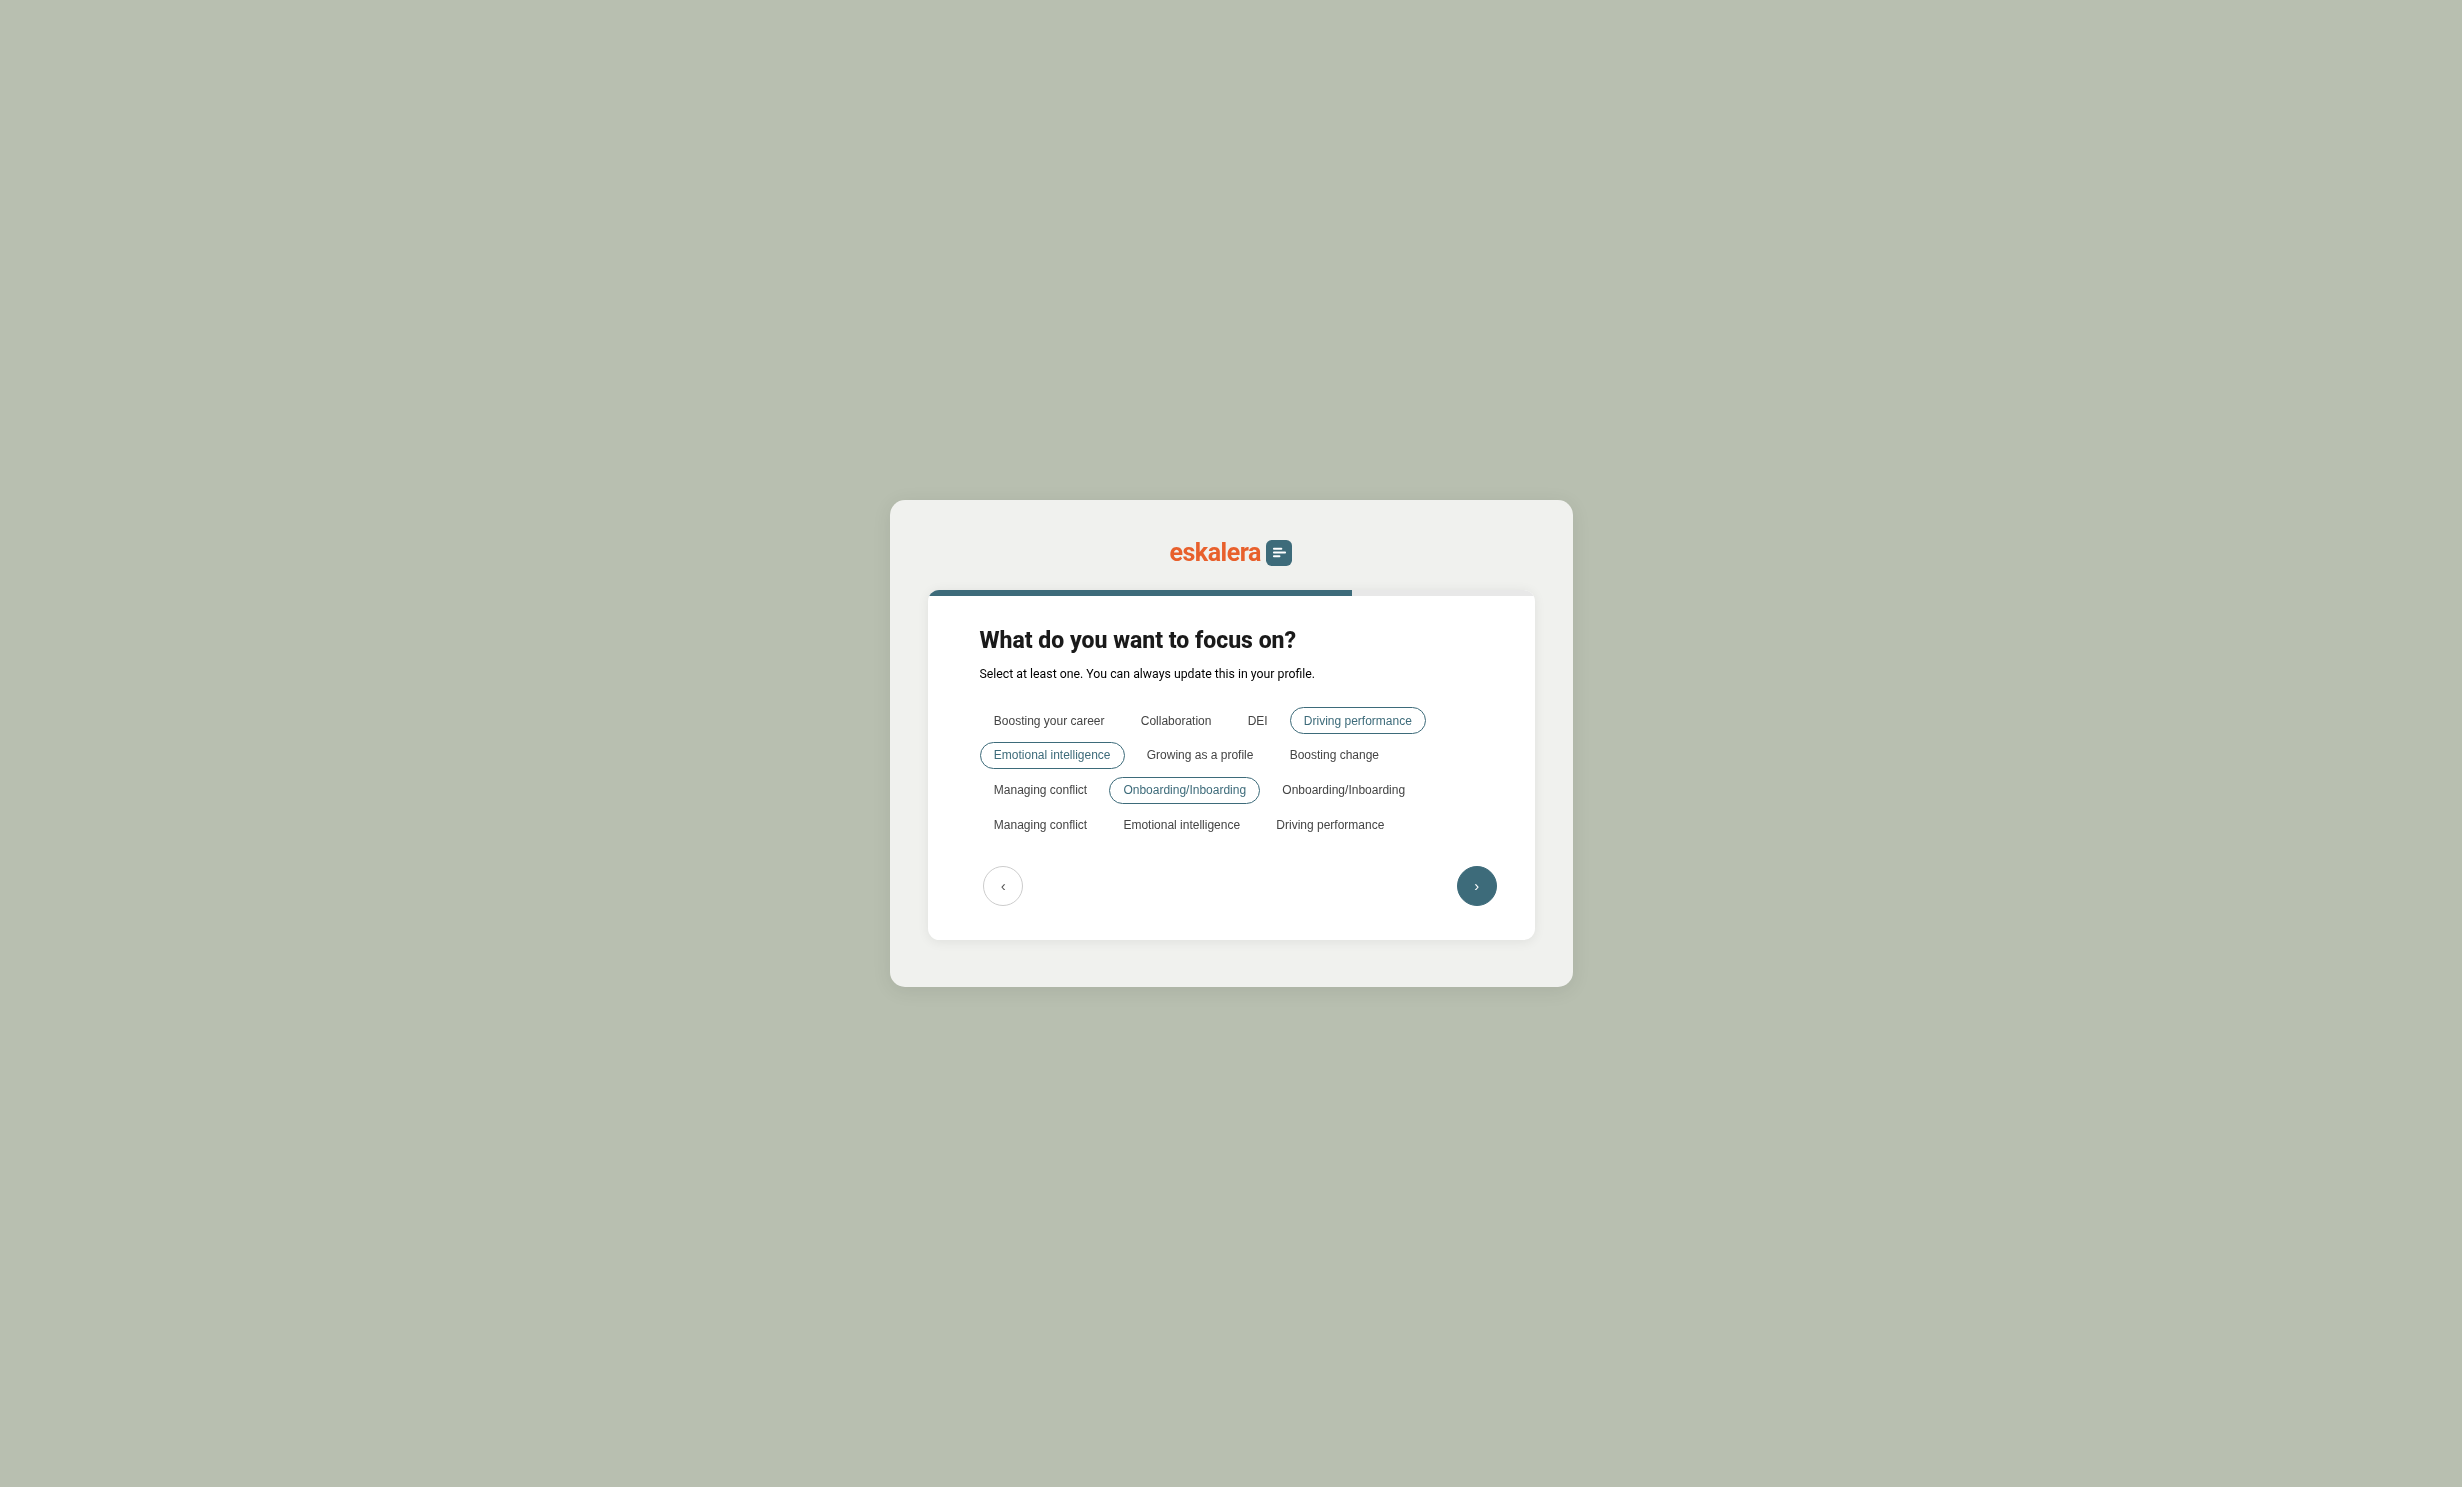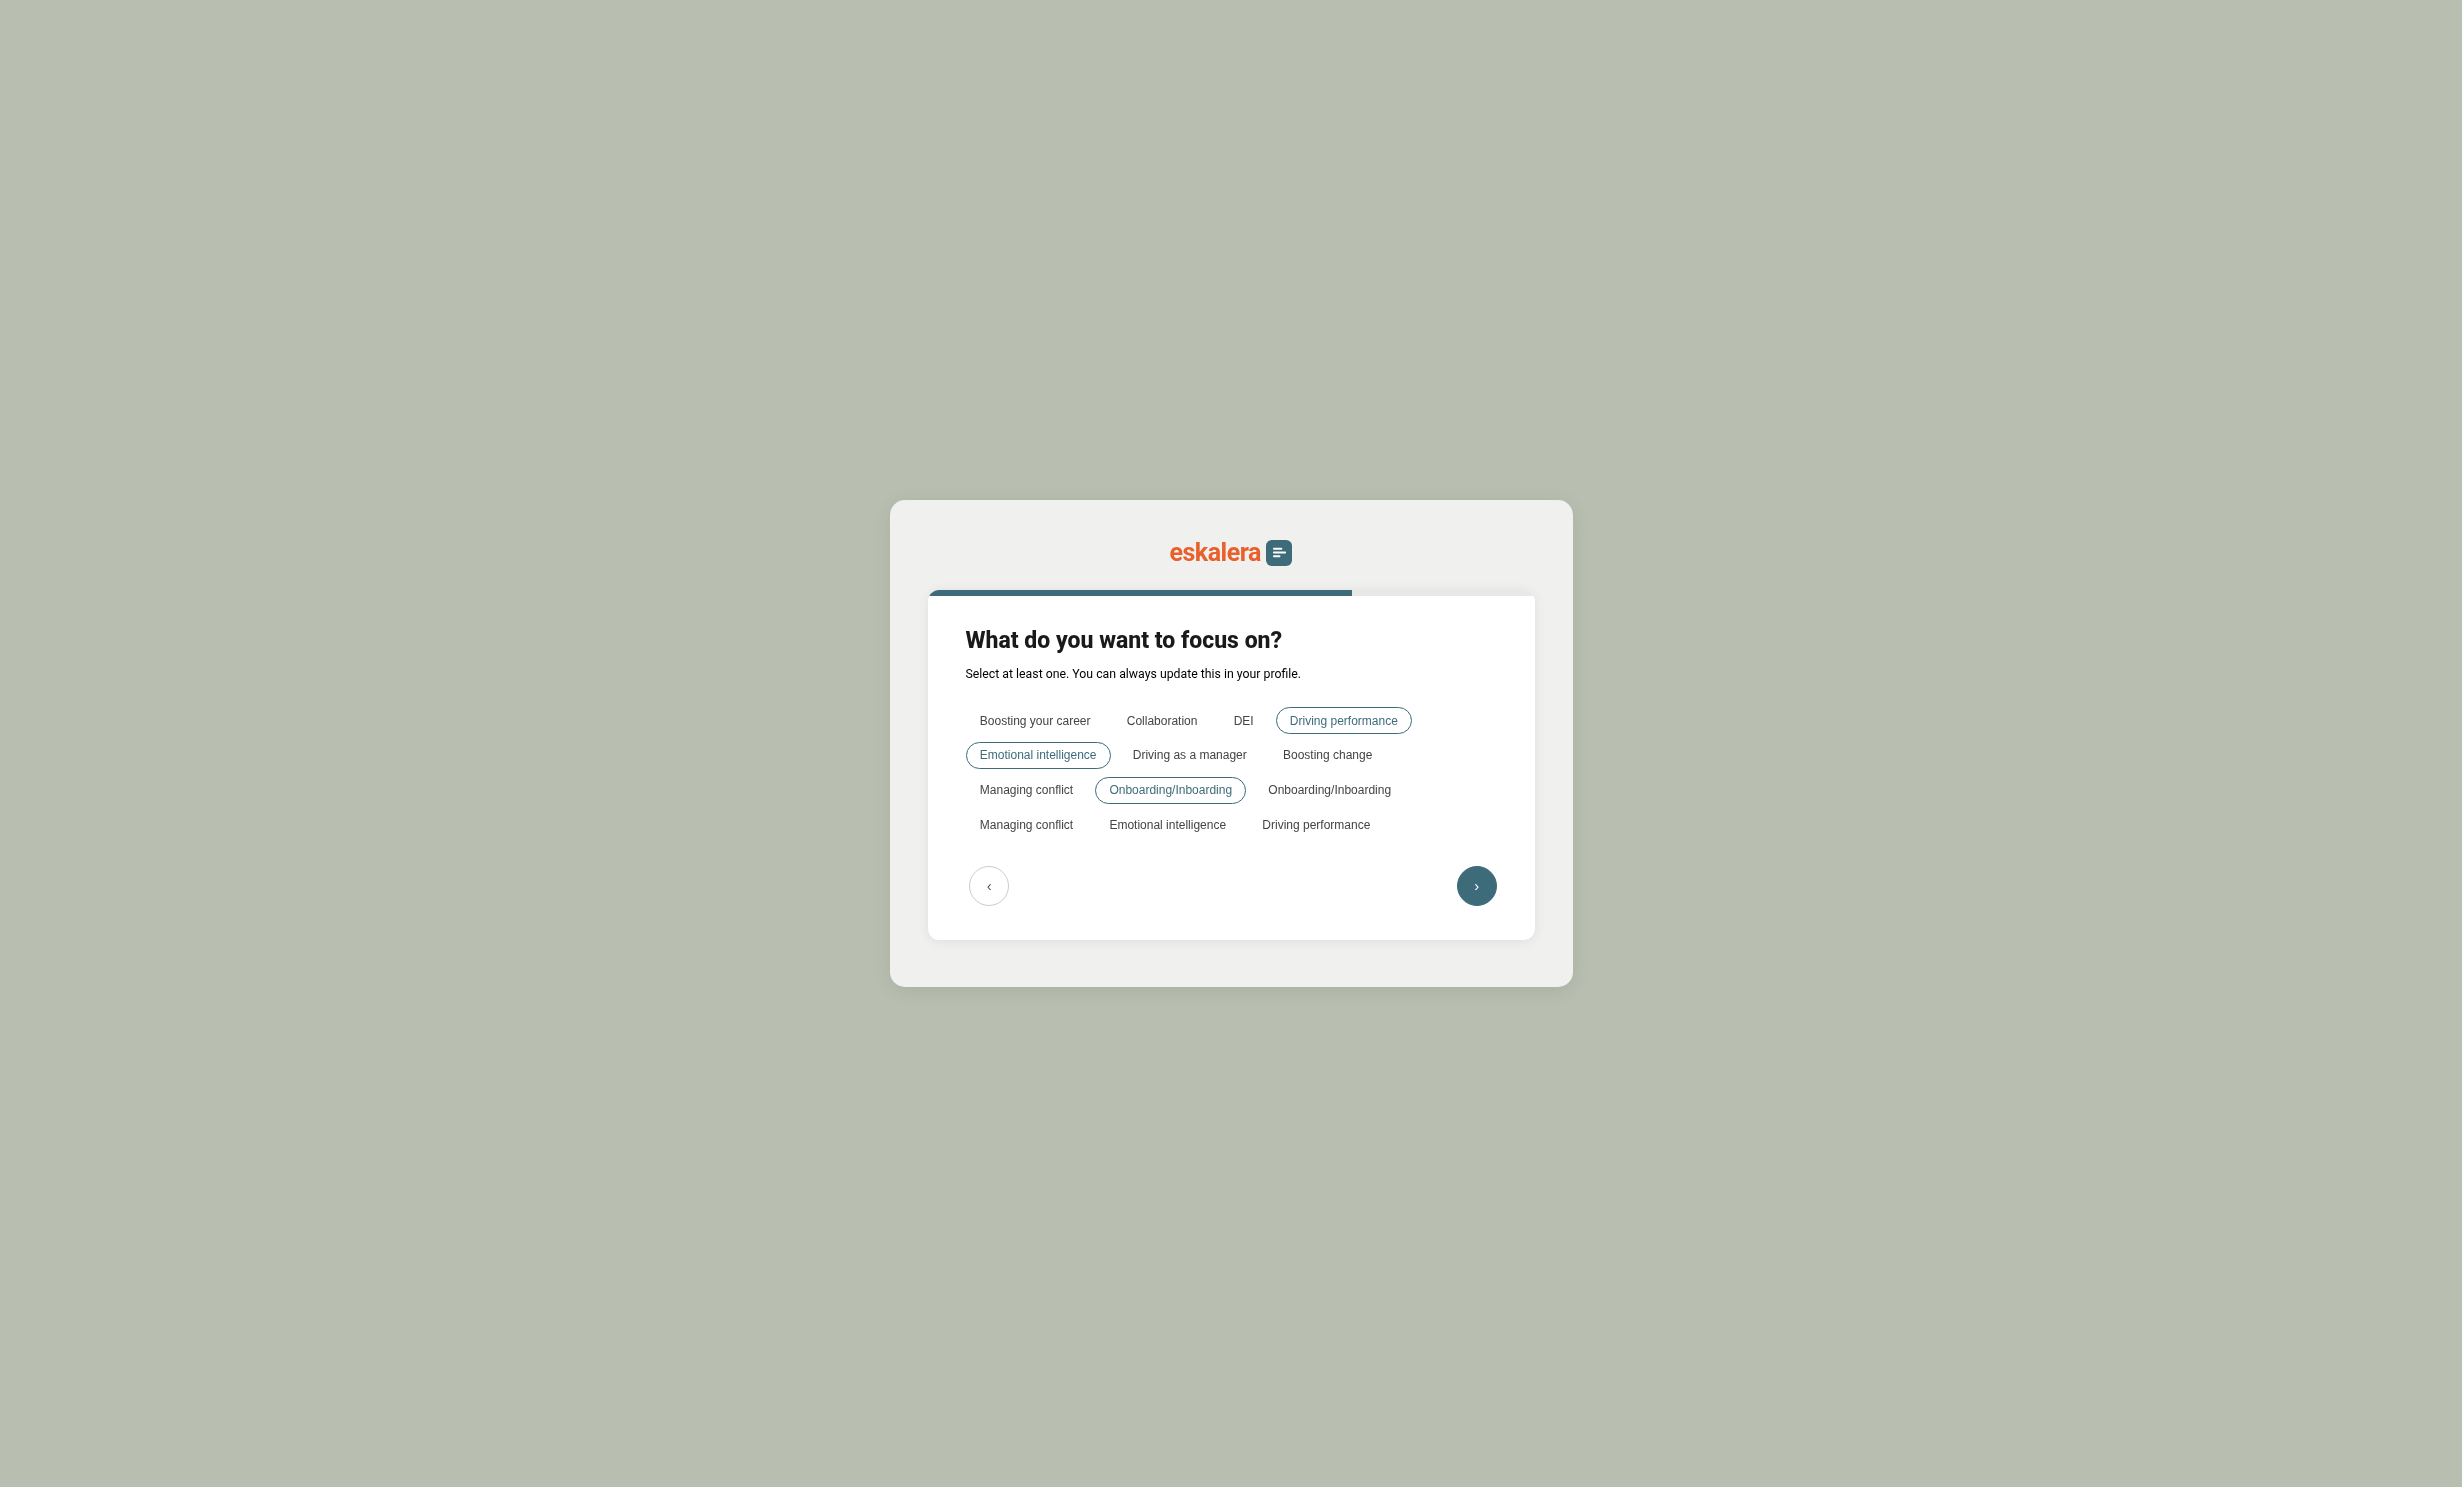--- a/index.html
+++ b/index.html
@@ -70,21 +70,21 @@
       background-color: #e8e8e8;
     }
 
     .progress-bar-fill {
       height: 100%;
       background-color: #3d6b7a;
       width: 70%;
     }
 
     .card-content {
-      padding: 30px 34px 34px 38px;
+      padding: 30px 34px 34px 52px;
     }
 
     .card-title {
       font-size: 23px;
       font-weight: 800;
       color: #1a1a1a;
       line-height: 1.3;
       margin-bottom: 9.5px;
     }
 
@@ -178,21 +178,21 @@
       <div class="card-title">What do you want to focus on?</div>
       <div class="card-subtitle">Select at least one. You can always update this in your profile.</div>
 
       <div class="tags-area">
 
       <button class="tag tag-unselected">Boosting your career</button>
           <button class="tag tag-unselected">Collaboration</button>
           <button class="tag tag-unselected">DEI</button>
           <button class="tag tag-selected-dark">Driving performance</button>
           <button class="tag tag-selected-dark">Emotional intelligence</button>
-          <button class="tag tag-unselected">Driving as a manager</button>
+          <button class="tag tag-unselected">Growing as a profile</button>
           <button class="tag tag-unselected">Boosting change</button>
           <button class="tag tag-unselected">Managing conflict</button>
           <button class="tag tag-selected-dark">Onboarding/Inboarding</button>
           <button class="tag tag-unselected">Onboarding/Inboarding</button>
           <button class="tag tag-unselected">Managing conflict</button>
           <button class="tag tag-unselected">Emotional intelligence</button>
           <button class="tag tag-unselected">Driving performance</button>
         </div>
 
       <div class="nav-row">

